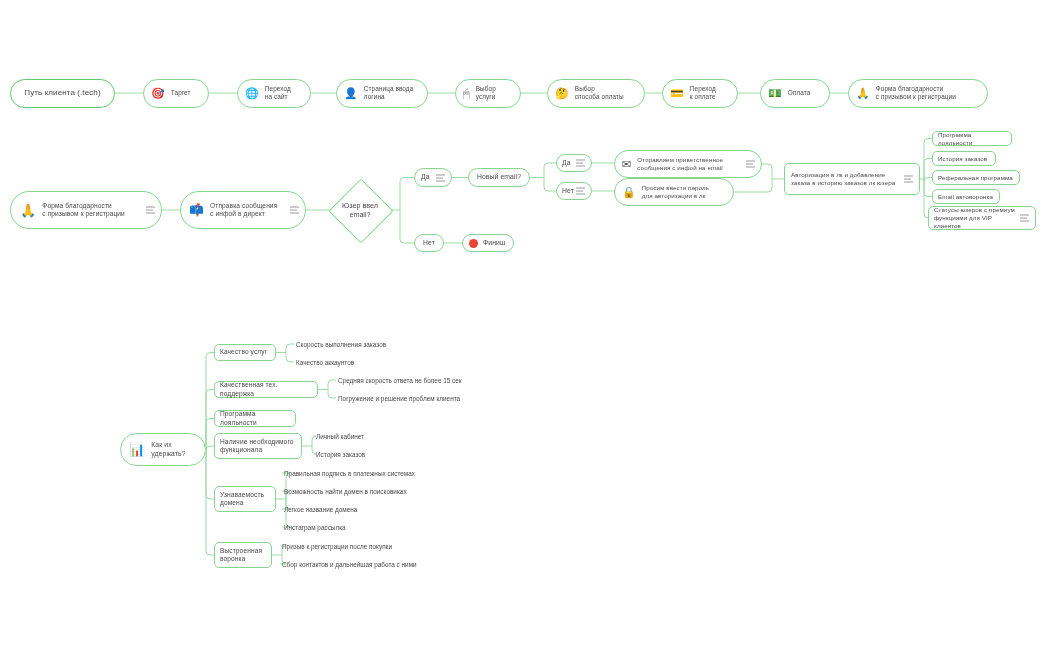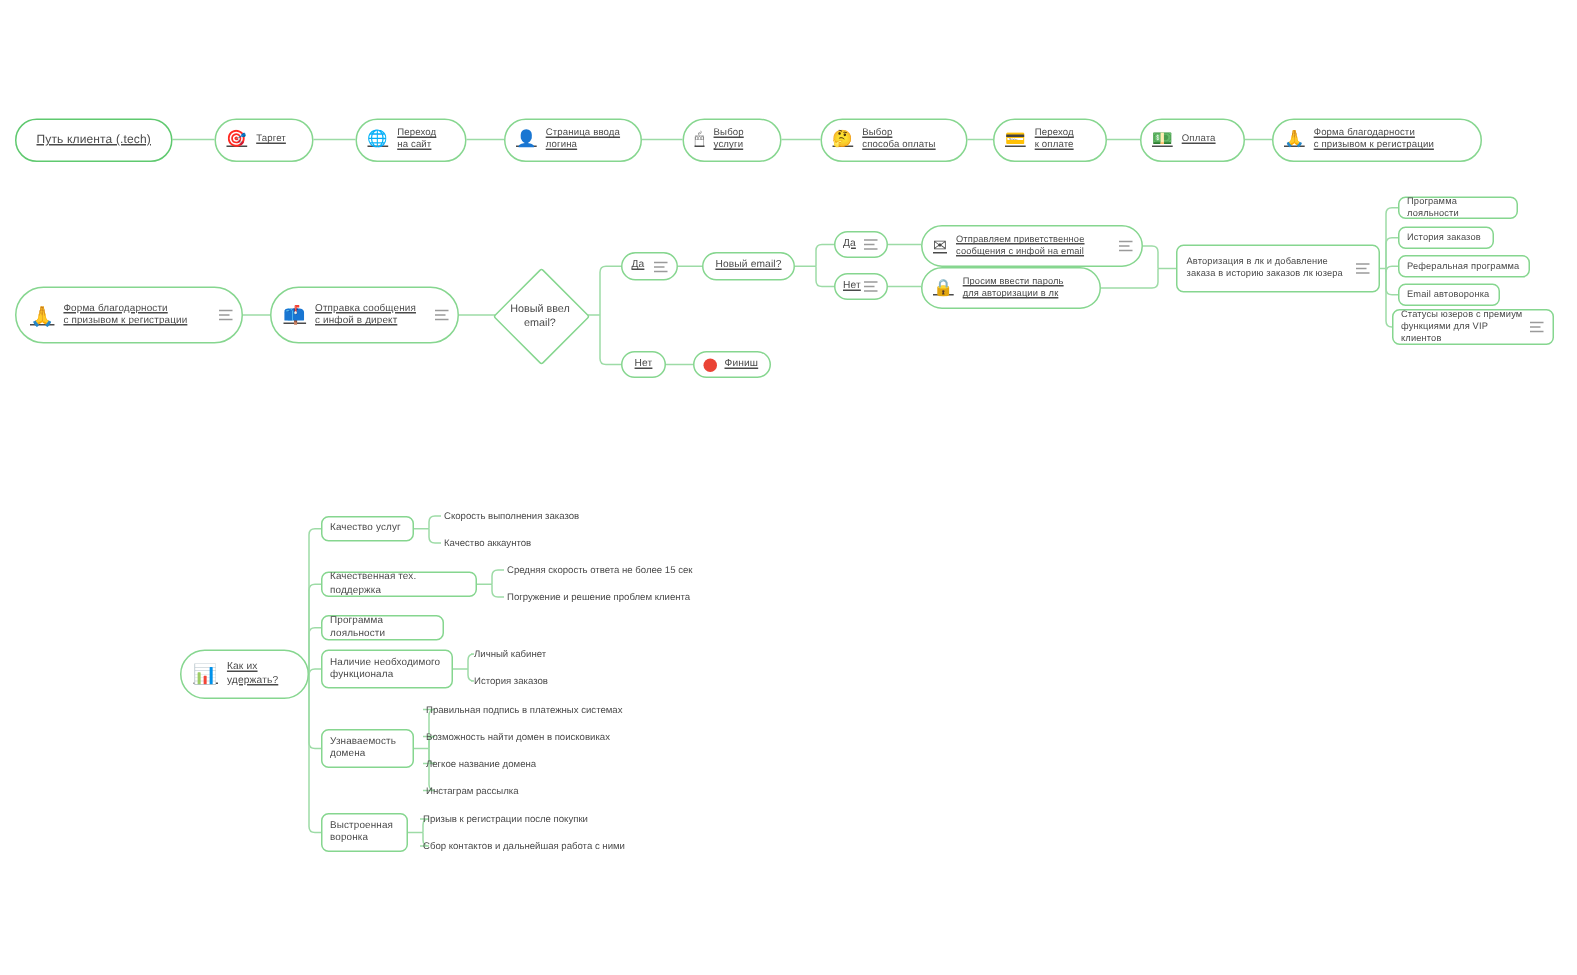--- a/index.html
+++ b/index.html
@@ -13,21 +13,21 @@
 
   .node{
     position:absolute;
     box-sizing:border-box;
     border:1px solid #86d68f;
     background:#ffffff;
     display:flex;align-items:center;
     color:#4a4a4a;
     letter-spacing:.1px;
   }
-  .node.pill{border-radius:999px;text-decoration:underline;}
+  .node.pill{border-radius:999px;}
   .node.rect{border-radius:5px;}
   .node .lbl{white-space:pre-line;line-height:1.25;}
 
   .ico{
     flex:0 0 auto;display:inline-block;
     margin-right:6px;line-height:1;text-align:center;
   }
 
   
   .note{
@@ -174,21 +174,21 @@
         <span class="ico" style="font-size:12px">📫</span>
         <span class="lbl">Отправка сообщения
 с инфой в директ</span>
         <span class="note">
           <i></i>
           <i></i>
           <i></i>
         </span>
       </div>
       <div class="diamond" style="left: 338px; top: 188px; width: 44px; height: 44px;"></div>
-      <div class="diamond-text" style="left: 315px; top: 198px; width: 90px; height: 24px; font-size: 7.2px;"><span>Новый ввел
+      <div class="diamond-text" style="left: 315px; top: 198px; width: 90px; height: 24px; font-size: 7.2px;"><span>Юзер ввел
 email?</span></div>
       <div class="node pill" style="left: 414px; top: 168px; width: 38px; height: 19px; font-size: 6.8px; padding: 0px 17px 0px 6px; position: absolute; justify-content: flex-start;">
         <span class="lbl">Да</span>
         <span class="note">
           <i></i>
           <i></i>
           <i></i>
         </span>
       </div>
       <div class="node pill" style="left: 414px; top: 234px; width: 30px; height: 18px; font-size: 6.8px; padding: 0px 5px; position: absolute; justify-content: center;">

